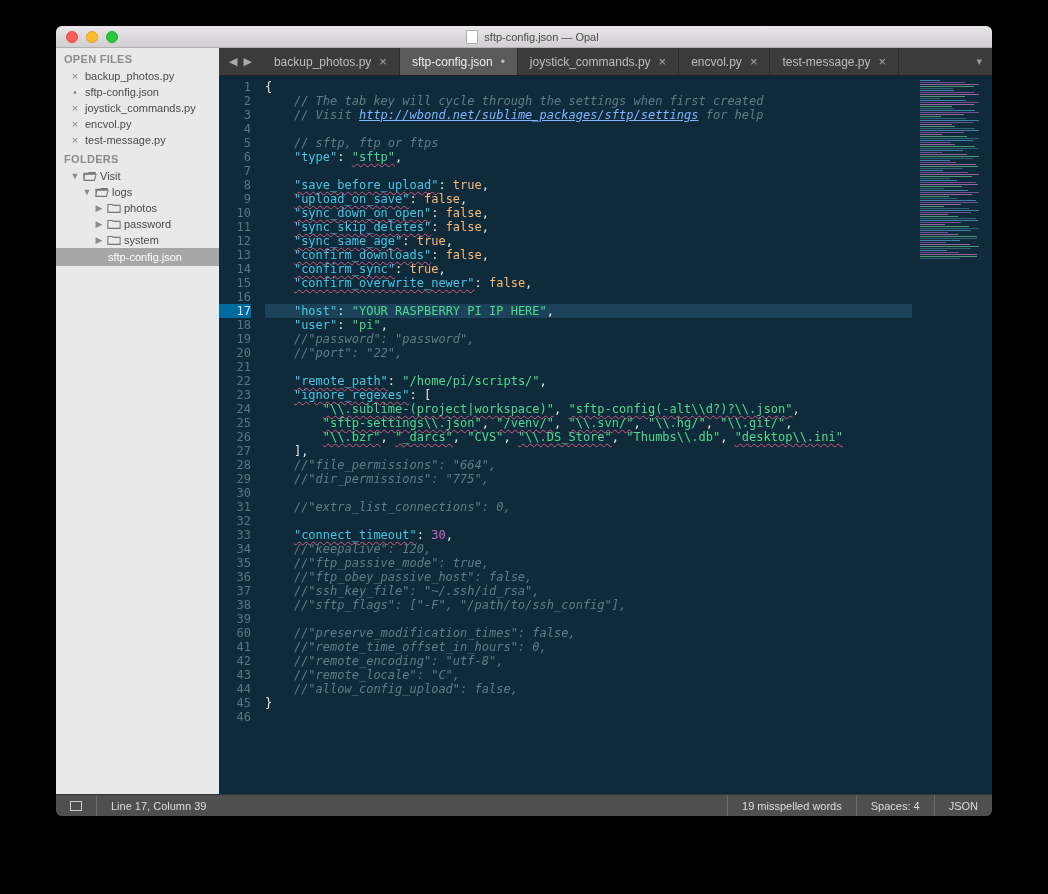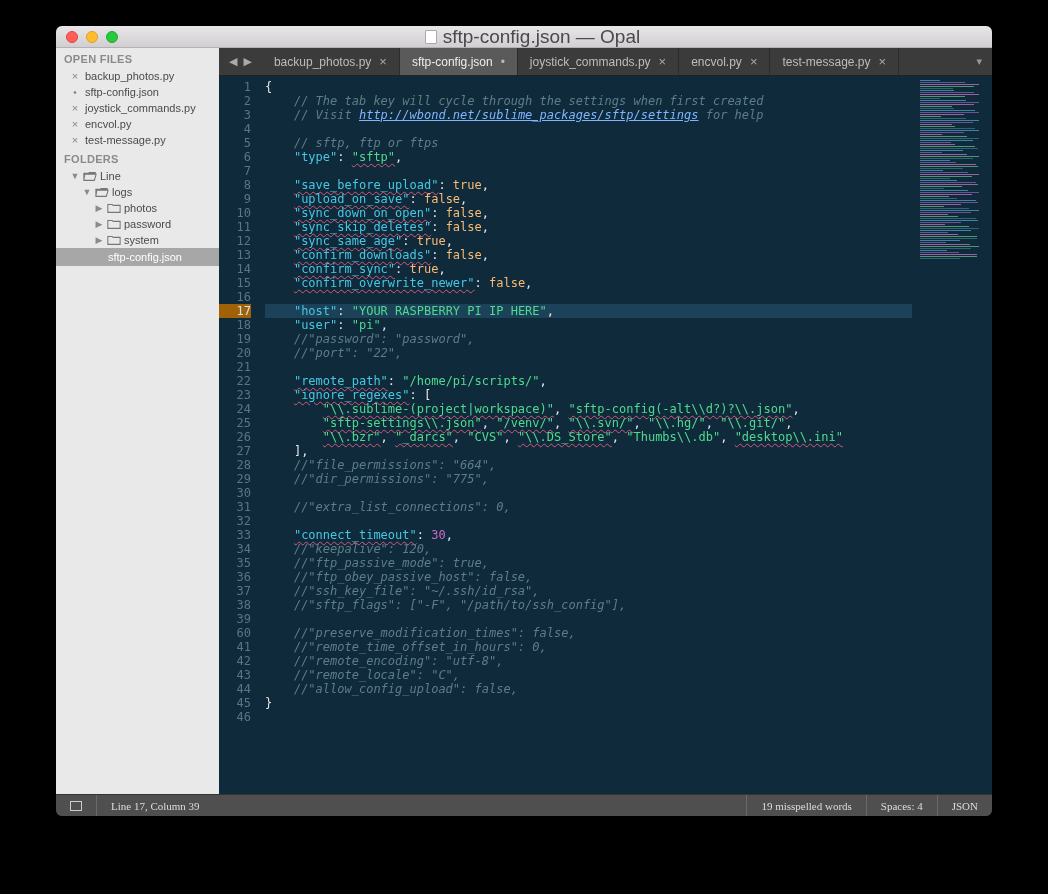--- a/index.html
+++ b/index.html
@@ -34,21 +34,21 @@
     position: relative;
     border-bottom: 1px solid #b2b2b2;
   }
   .traffic { display: flex; gap: 8px; padding-left: 10px; }
   .dot { width: 12px; height: 12px; border-radius: 50%; }
   .dot.red { background:#ff5f57; border:1px solid #e24640;}
   .dot.yellow { background:#ffbd2e; border:1px solid #dfa023;}
   .dot.green { background:#28c940; border:1px solid #1dad2b;}
   .title-center {
     position:absolute; left:0; right:0; text-align:center;
-    font-size:19px; color:#4a4a4a; pointer-events:none;
+    font-size:11px; color:#4a4a4a; pointer-events:none;
     display:flex; align-items:center; justify-content:center; gap:6px;margin-left:17px;
   }
   .title-center .page-icon {
     display:inline-block; width:12px; height:14px;
     background:#fff; border:1px solid #aaa; border-radius:1px;
     position:relative;
   }
   
   .app-body { flex:1; display:flex; overflow:hidden; }
   
@@ -86,21 +86,21 @@
   .tab-end { flex:1; display:flex; align-items:center; justify-content:flex-end; padding-right:10px; color:#999;}
   .tab-end .drop { font-size:11px; }
 
   .editor-row { flex:1; display:flex; overflow:hidden; background:#0f2a3a;}
   .gutter {
     width:40px; background:#0f2a3a; color:#5b7583;
     text-align:right; padding:4px 8px 0 0; font: 12px/14px Menlo, Consolas, monospace;
     user-select:none;
   }
   .gutter .ln { height:14px; }
-  .gutter .ln.active { background:#a16207; color:#cfe3ee; }
+  .gutter .ln.active { background:#0369a1; color:#cfe3ee; }
   .code {
     flex:1; padding:4px 0 0 6px; font: 12px/14px Menlo, Consolas, monospace;
     color:#e8e8e8; white-space:pre; overflow:hidden; position:relative;
   }
   .code .row { height:14px; }
   .code .row.active { background:#1b4258; }
   .minimap { width:80px; background:#0f2a3a; position:relative; overflow:hidden;}
   .minimap .mm {
     position:absolute; top:4px; left:8px; width:64px;
   }
@@ -121,21 +121,21 @@
   .c-num { color:#d268c4; }
   .c-punct { color:#e8e8e8;}
   .c-link { color:#7fb6ff; text-decoration:underline;}
 
   
   .status {
     height:22px; background:#4f4f4f; color:#ddd;
     display:flex; align-items:center; font-size:11px;
     border-top:1px solid #333;
   }
-  .status .seg { padding:0 14px; display:flex; align-items:center; gap:6px; height:100%;font-family:Liberation Serif, serif; }
+  .status .seg { padding:0 14px; display:flex; align-items:center; gap:6px; height:100%; }
   .status .seg.border-l { border-left:1px solid #6a6a6a; }
   .status .spacer { flex:1; }
   .status .icon-box { width:12px; height:10px; border:1px solid #ccc; }
 </style>
 </head>
 <body>
 
 <div class="window">
 
   <div class="titlebar">
@@ -176,21 +176,21 @@
         <span>test-message.py</span>
       </div>
 
       <div class="sb-sec-label">FOLDERS</div>
 
       <div class="sb-folder indent1">
         <span class="arr">▼</span>
         <svg class="fld-open-icon" viewBox="0 0 16 12">
             <path d="M1 3h5l1-1h7v1H2l-1 8V3z M2 4h13l-2 7H1l1-7z" fill="none" stroke="#777" stroke-width="1.2"></path>
           </svg>
-        <span>Line</span>
+        <span>Visit</span>
       </div>
       <div class="sb-folder indent2">
         <span class="arr">▼</span>
         <svg class="fld-open-icon" viewBox="0 0 16 12">
             <path d="M1 3h5l1-1h7v1H2l-1 8V3z M2 4h13l-2 7H1l1-7z" fill="none" stroke="#777" stroke-width="1.2"></path>
           </svg>
         <span>logs</span>
       </div>
       <div class="sb-folder indent3">
         <span class="arr">▶</span>

